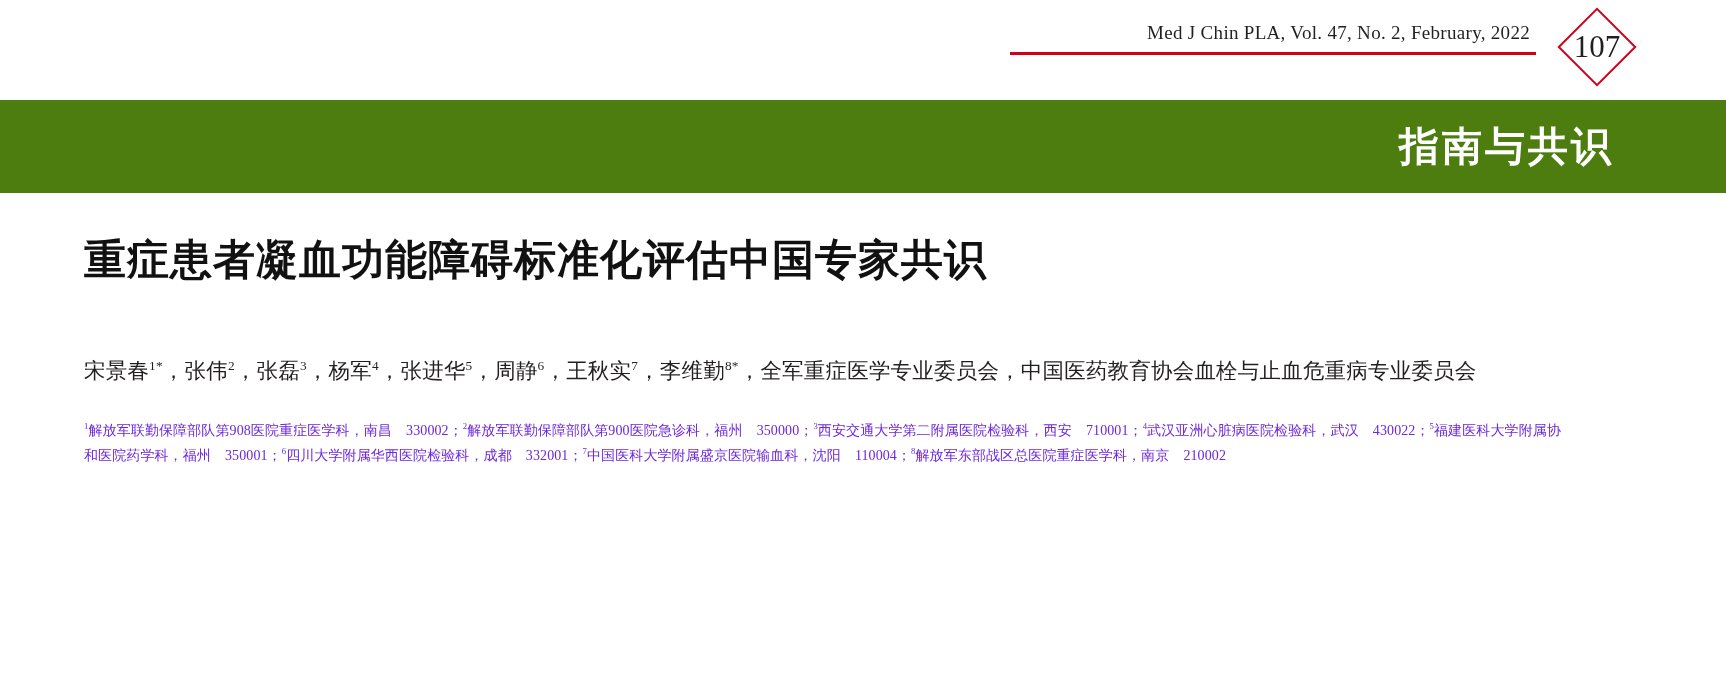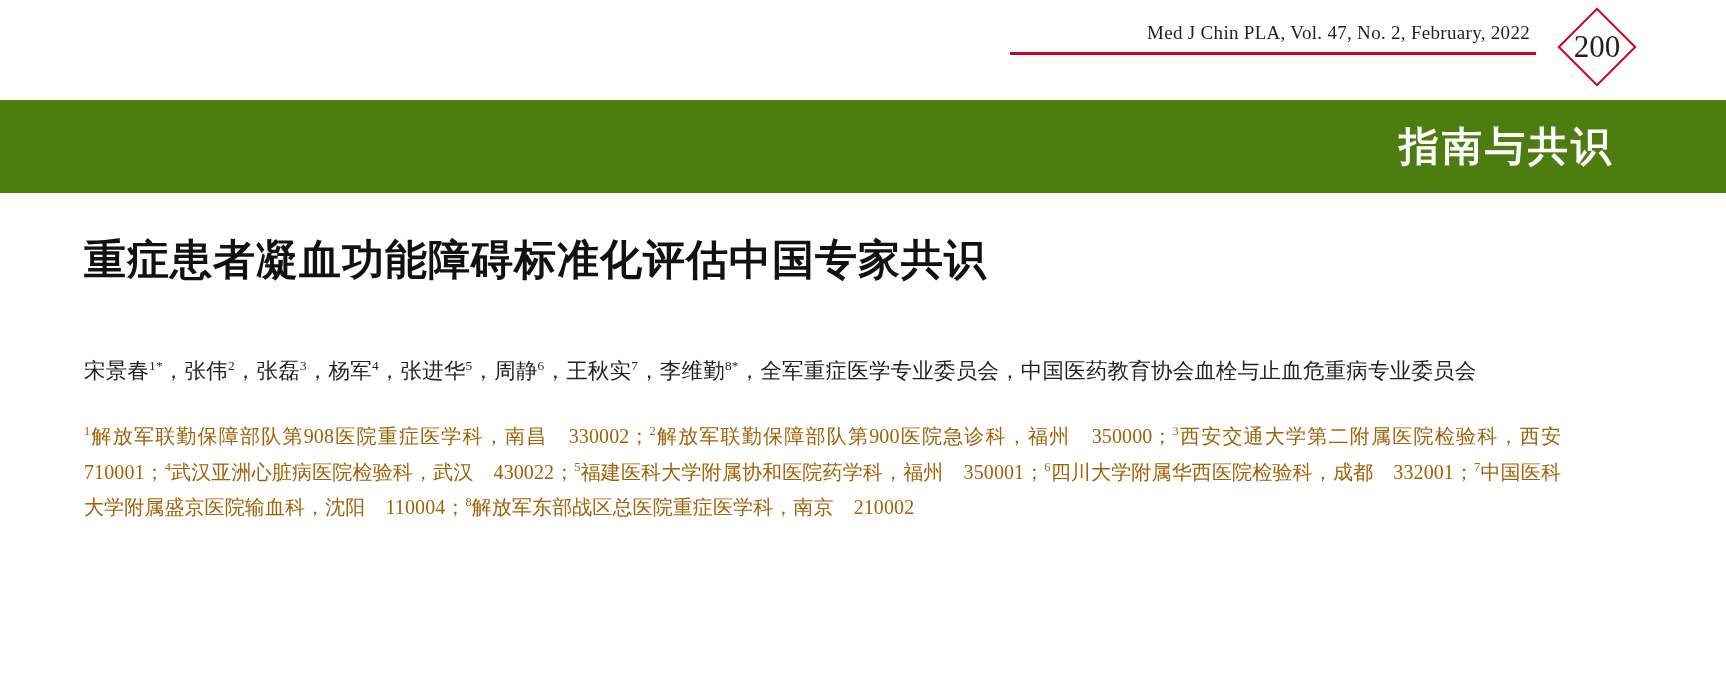--- a/index.html
+++ b/index.html
@@ -129,42 +129,42 @@
   }
   .authors sup {
     font-size: 0.62em;
     vertical-align: super;
     line-height: 0;
   }
 
   .affiliations {
     margin-top: 28px;
     font-family: "Liberation Serif", serif;
-    font-size: 20px;
+    font-size: 14px;
     line-height: 1.78;
-    color: #a16207;
+    color: #6d28d9;
     text-align: justify;
     text-justify: inter-ideograph;
     letter-spacing: 0.1px;
   }
   .affiliations sup {
     font-size: 0.62em;
     vertical-align: super;
     line-height: 0;
   }
 </style>
 </head>
 <body>
 
 <div class="running-head">
   <div class="rh-rule"></div>
   <div class="rh-text">Med J Chin PLA, Vol. 47, No. 2, February, 2022</div>
   <div class="rh-diamond">
     <div class="dia"></div>
-    <div class="pagenum">200</div>
+    <div class="pagenum">107</div>
   </div>
 </div>
 
 <div class="section-band">
   <div class="band-label">指南与共识</div>
 </div>
 
 <div class="article">
   <h1 class="article-title">重症患者凝血功能障碍标准化评估中国专家共识</h1>
   <p class="authors">宋景春<sup>1*</sup>，张伟<sup>2</sup>，张磊<sup>3</sup>，杨军<sup>4</sup>，张进华<sup>5</sup>，周静<sup>6</sup>，王秋实<sup>7</sup>，李维勤<sup>8*</sup>，全军重症医学专业委员会，中国医药教育协会血栓与止血危重病专业委员会</p>

